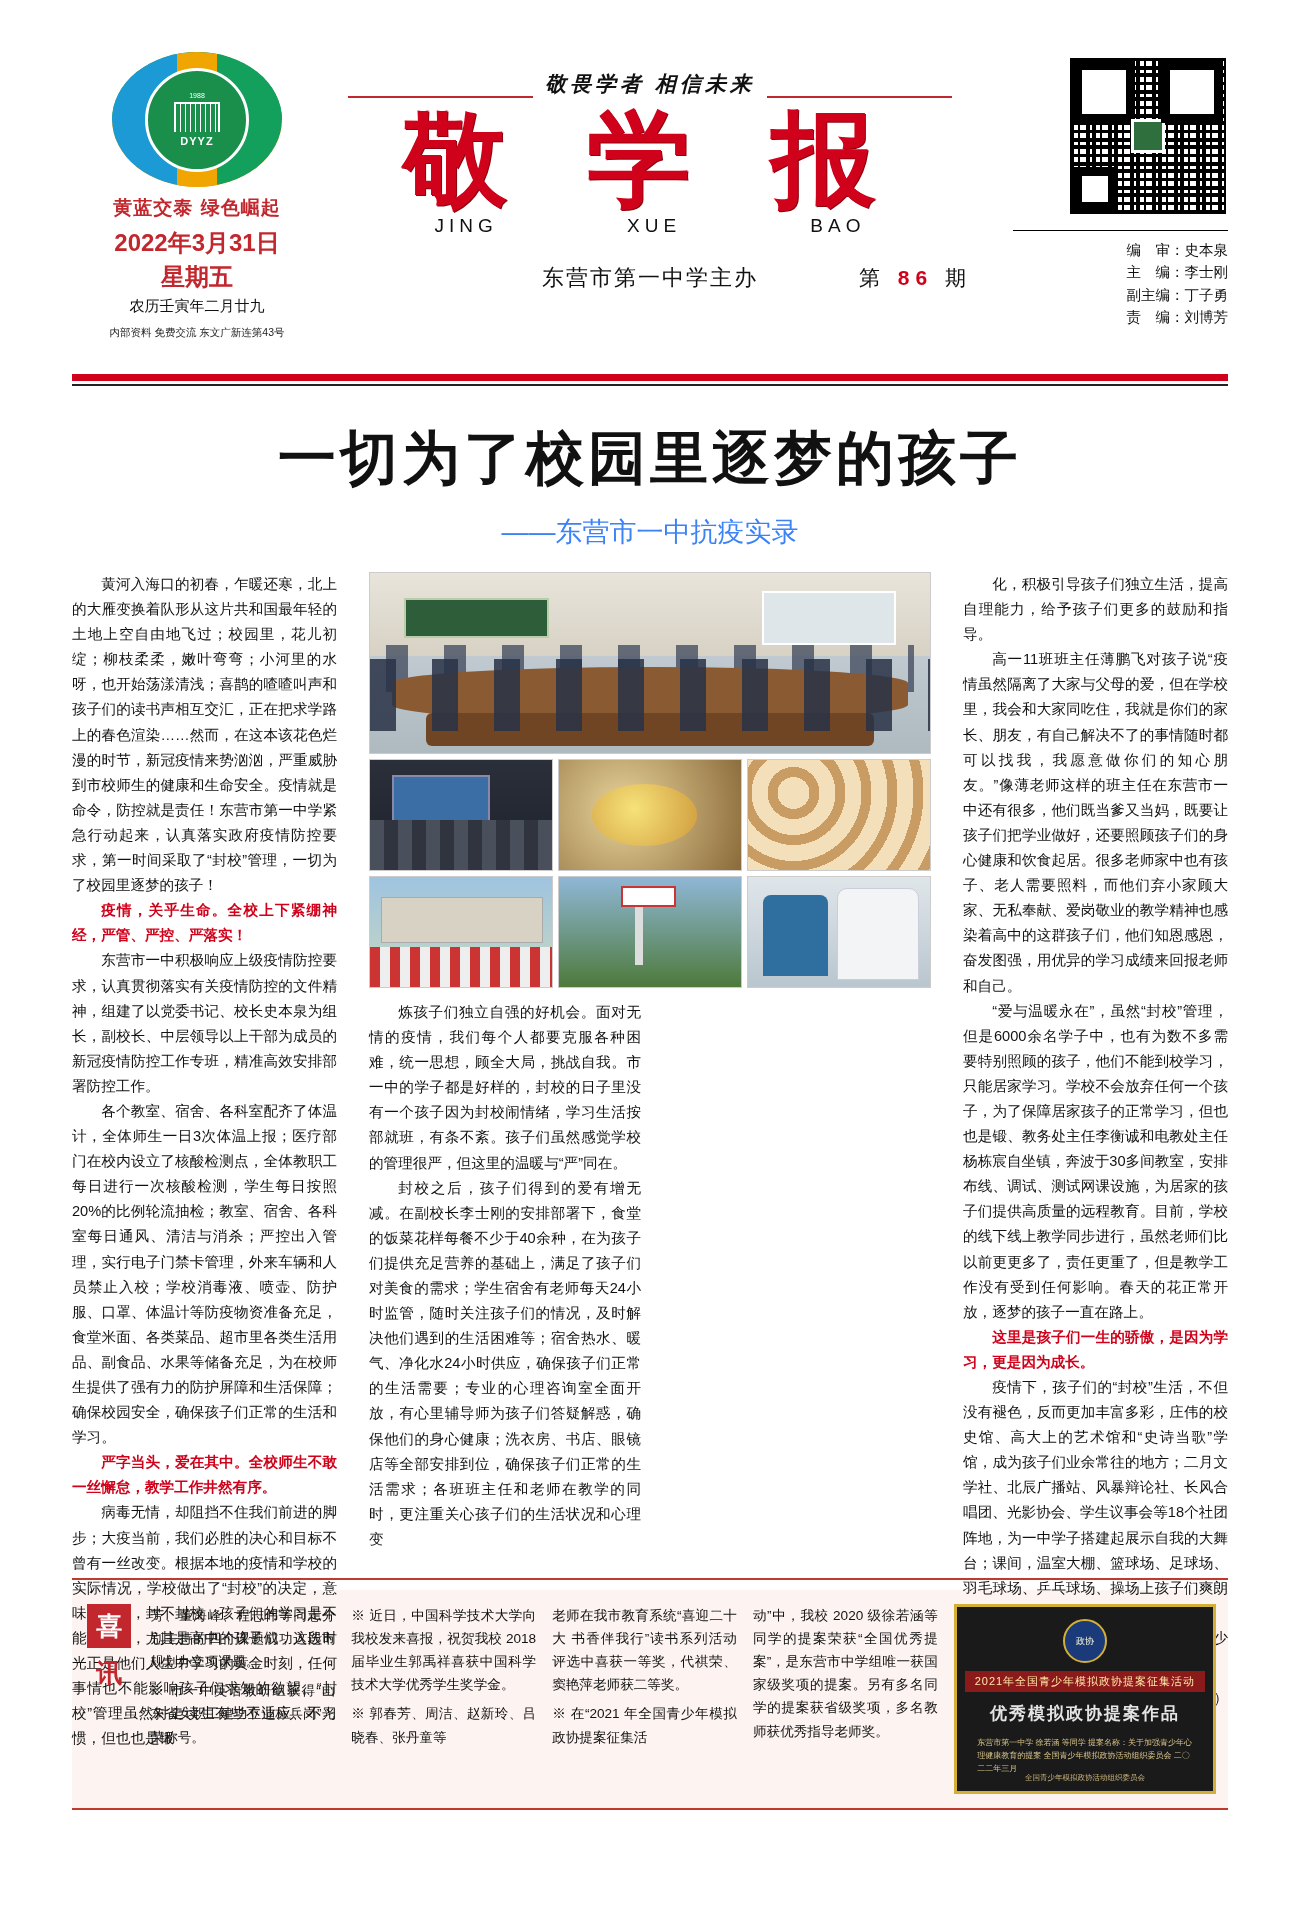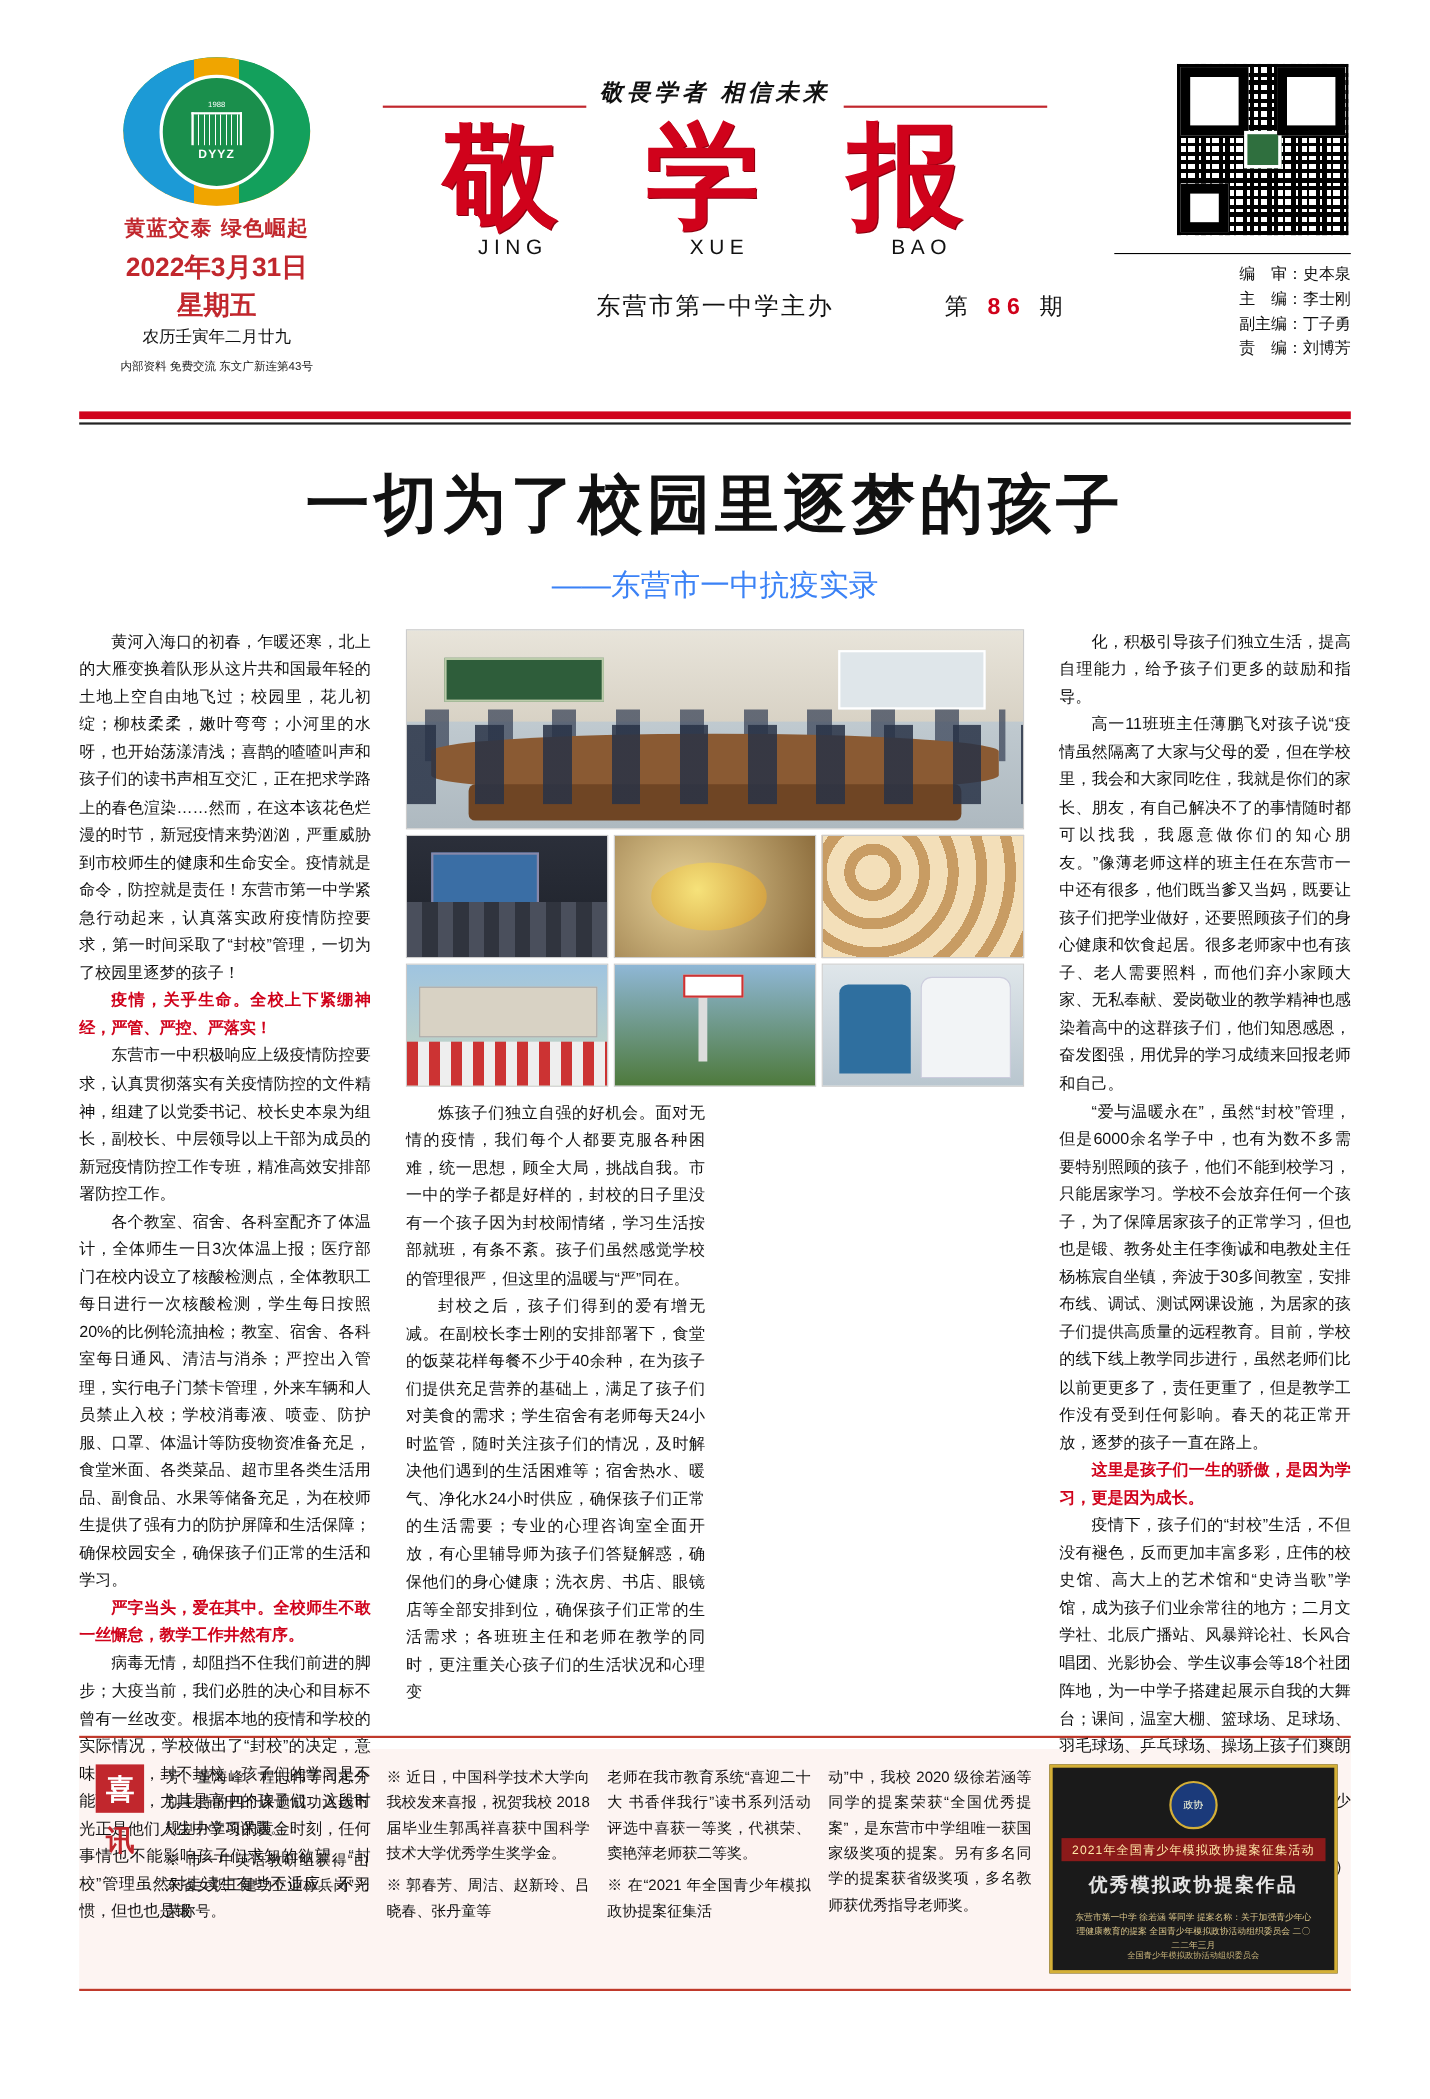--- a/index.html
+++ b/index.html
@@ -152,21 +152,21 @@
   .xun-char{ margin-top:8px; font-size:26px; font-weight:bold; color:#c1272d;}
   .bcol{ width:212px; font-size:13.6px; line-height:1.7; text-align:justify;}
   .bcol p{ margin:0; text-indent:0;}
   .bcol p + p{ margin-top:6px;}
   .award{ width:300px; height:190px; background:#1a1a1a; border:3px solid #d4af37; position:relative;
           display:flex; flex-direction:column; align-items:center; padding-top:12px; color:#f5e6b8; overflow:hidden;}
   .award-seal{ width:44px;height:44px;border-radius:50%;background:#1b3a7a;border:2px solid #d4af37;
                display:flex;align-items:center;justify-content:center;font-size:9px;color:#ffd;}
   .award-l1{ font-size:11px; margin-top:8px; background:#8b1a1a; padding:3px 10px; color:#ffe9a8; letter-spacing:1px;}
   .award-l2{ font-size:17px; margin-top:10px; color:#e5e5e5; font-weight:bold; letter-spacing:2px;}
-  .award-body{ margin-top:12px; font-size:8px; line-height:1.6; color:#d9c48a; text-align:center; width:84%;}
+  .award-body{ margin-top:12px; font-size:8px; line-height:1.6; color:#d9c48a; width:84%;}
   .award-foot{ position:absolute; bottom:8px; font-size:7.5px; color:#c9b47a;}
 
   .signature{ text-align:right; margin-top:10px; font-size:14.5px;}
 </style>
 </head>
 <body>
 
 <div class="page">
 
   <div class="masthead">

